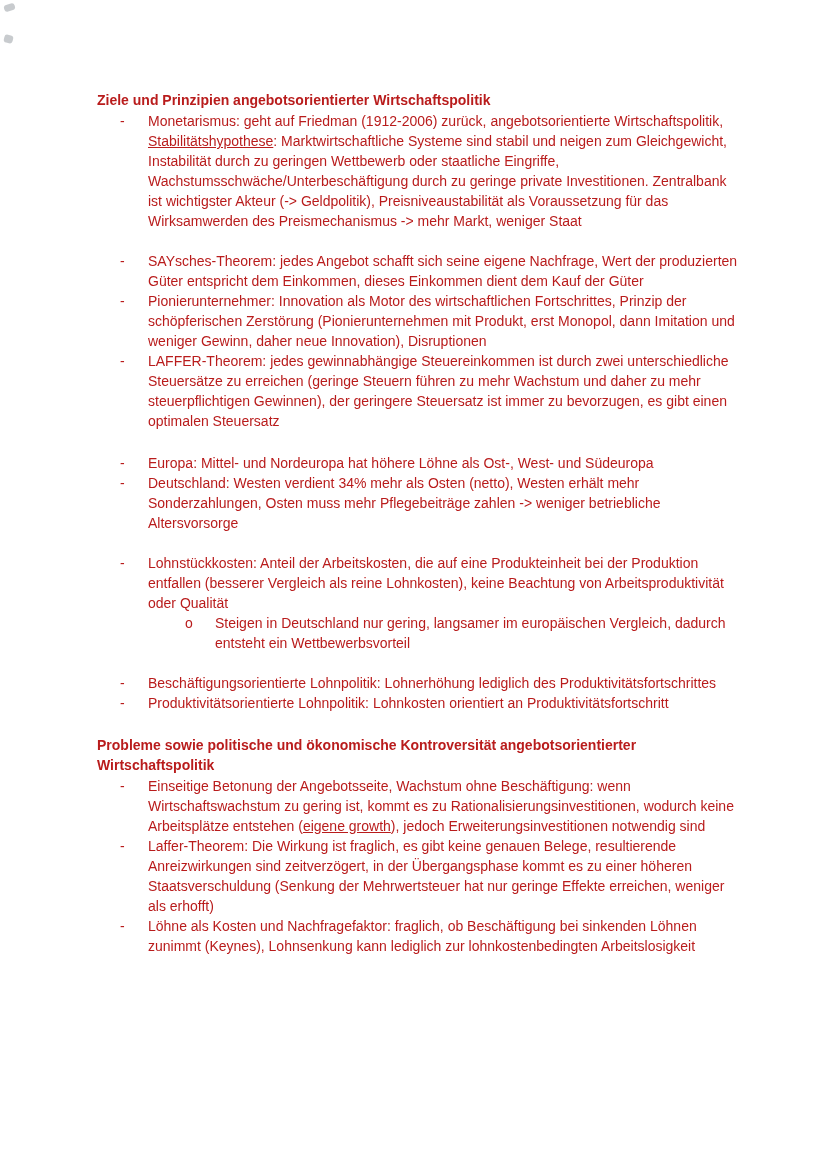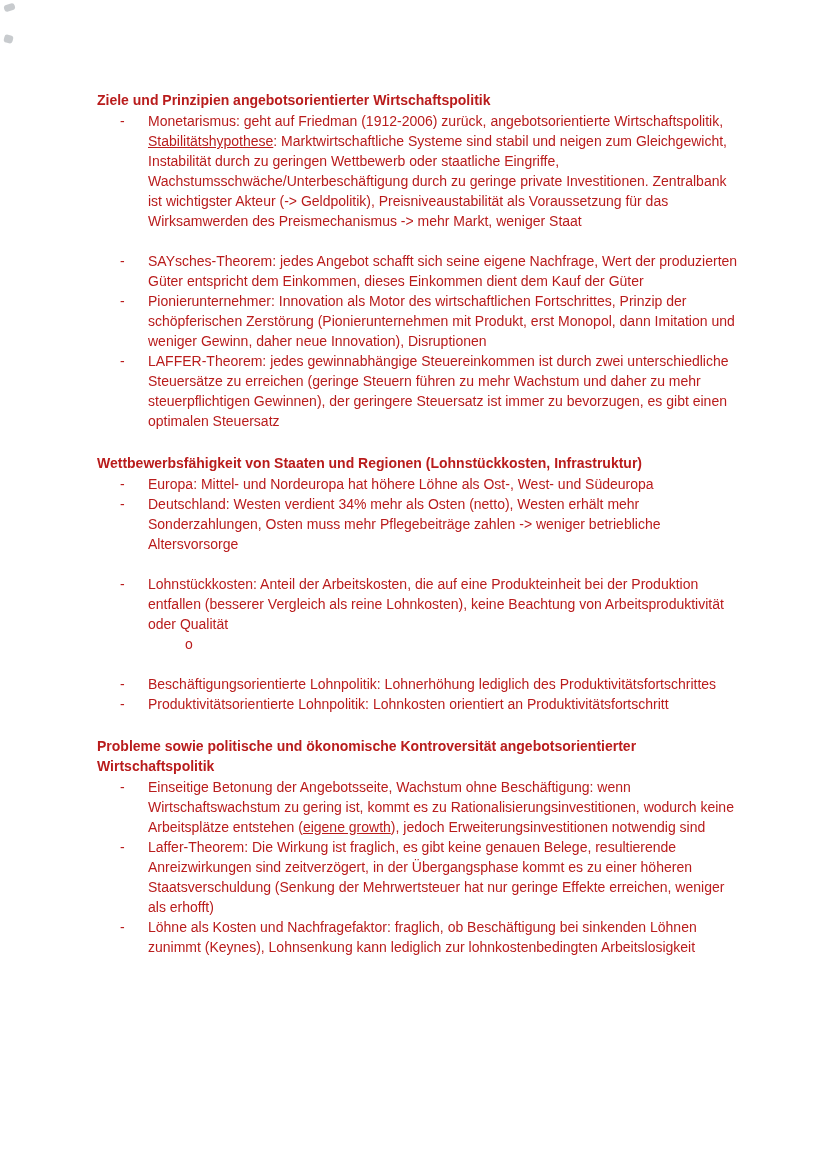--- a/index.html
+++ b/index.html
@@ -63,35 +63,35 @@
         <div class="item level1">
           <span class="bullet">-</span>
           <span class="text"><span>Pionierunternehmer: Innovation als Motor des wirtschaftlichen Fortschrittes, Prinzip der schöpferischen Zerstörung (Pionierunternehmen mit Produkt, erst Monopol, dann Imitation und weniger Gewinn, daher neue Innovation), Disruptionen</span></span>
         </div>
         <div class="item level1">
           <span class="bullet">-</span>
           <span class="text"><span>LAFFER-Theorem: jedes gewinnabhängige Steuereinkommen ist durch zwei unterschiedliche Steuersätze zu erreichen (geringe Steuern führen zu mehr Wachstum und daher zu mehr steuerpflichtigen Gewinnen), der geringere Steuersatz ist immer zu bevorzugen, es gibt einen optimalen Steuersatz</span></span>
         </div>
       </section>
       <section class="section">
-        <div class="heading">Wettbewerbsfähigkeit von Staaten und Regionen (Lohnstückkosten, Infrastruktur)</div>
         <div class="item level1">
           <span class="bullet">-</span>
           <span class="text"><span>Europa: Mittel- und Nordeuropa hat höhere Löhne als Ost-, West- und Südeuropa</span></span>
         </div>
         <div class="item level1">
           <span class="bullet">-</span>
           <span class="text"><span>Deutschland: Westen verdient 34% mehr als Osten (netto), Westen erhält mehr Sonderzahlungen, Osten muss mehr Pflegebeiträge zahlen -&gt; weniger betriebliche Altersvorsorge</span></span>
         </div>
         <div class="item level1 gap">
           <span class="bullet">-</span>
           <span class="text"><span>Lohnstückkosten: Anteil der Arbeitskosten, die auf eine Produkteinheit bei der Produktion entfallen (besserer Vergleich als reine Lohnkosten), keine Beachtung von Arbeitsproduktivität oder Qualität</span></span>
         </div>
         <div class="item level2">
           <span class="bullet">o</span>
+          <span class="text"><span>Steigen in Deutschland nur gering, langsamer im europäischen Vergleich, dadurch entsteht ein Wettbewerbsvorteil</span></span>
         </div>
         <div class="item level1 gap">
           <span class="bullet">-</span>
           <span class="text"><span>Beschäftigungsorientierte Lohnpolitik: Lohnerhöhung lediglich des Produktivitätsfortschrittes</span></span>
         </div>
         <div class="item level1">
           <span class="bullet">-</span>
           <span class="text"><span>Produktivitätsorientierte Lohnpolitik: Lohnkosten orientiert an Produktivitätsfortschritt</span></span>
         </div>
       </section>

